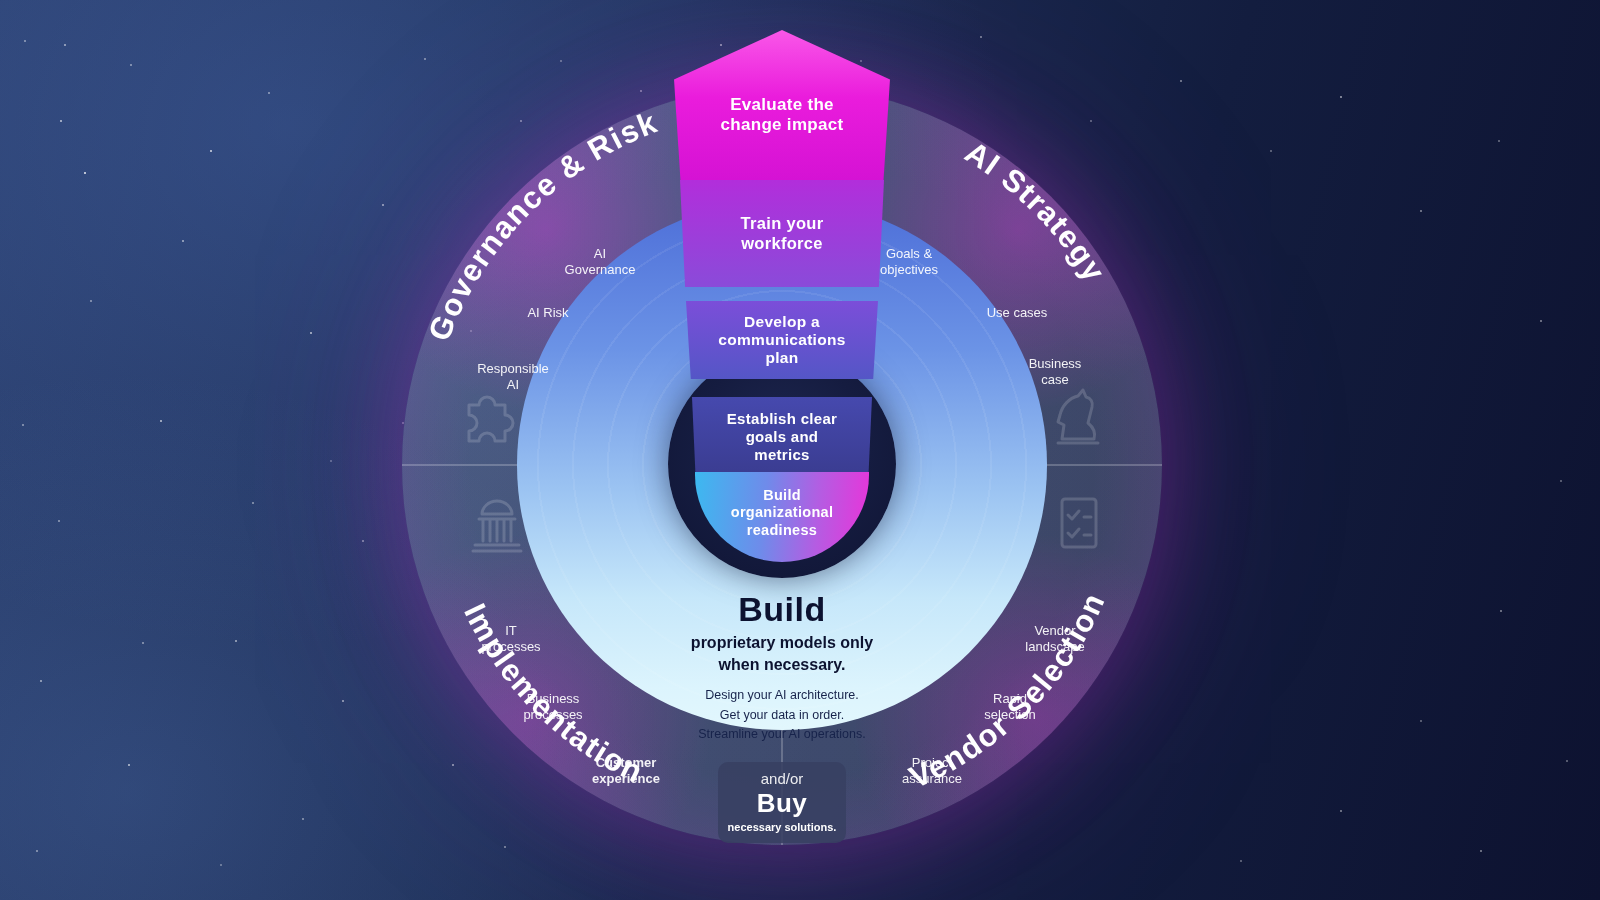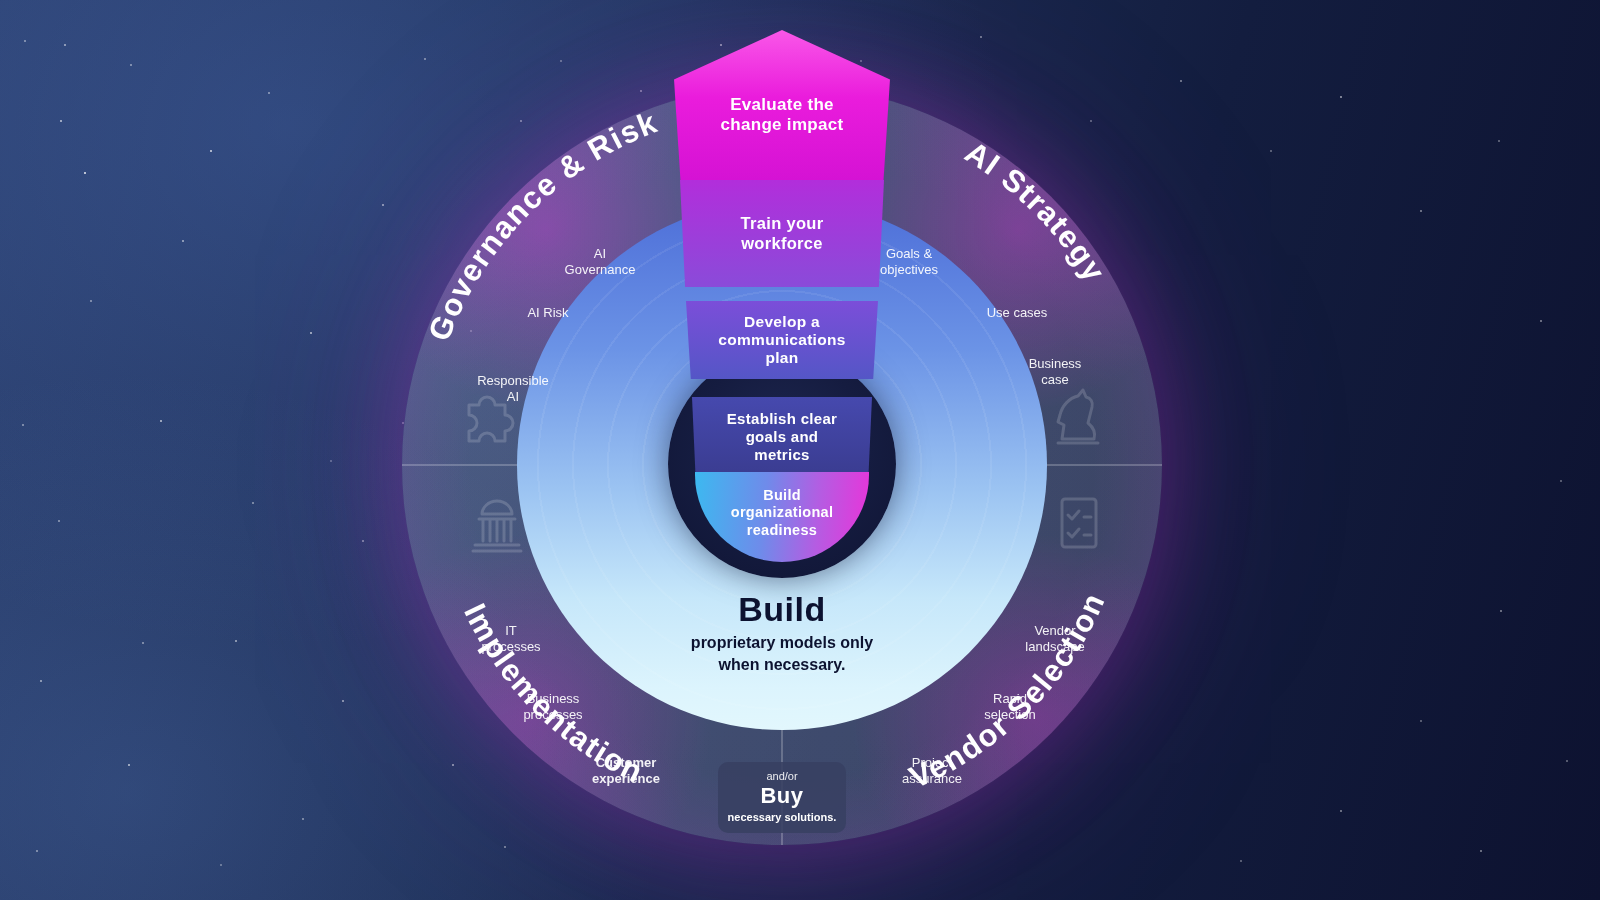--- a/index.html
+++ b/index.html
@@ -149,22 +149,22 @@
     line-height: 1.35; white-space: pre-line; }
   .build-details { margin-top: 11px; font-size: 12.5px; font-weight: 400;
     line-height: 1.55; white-space: pre-line; color: #17234b; }
 
   
   .buy-box {
     position: absolute; left: 718px; top: 762px; width: 128px; z-index: 8;
     background: rgba(56,64,98,0.88); border-radius: 10px;
     padding: 8px 0 10px; text-align: center; color: #ffffff;
   }
-  .buy-prefix { font-size: 11px; color: rgba(255,255,255,0.9); }
-  .buy-heading { font-size: 22px; font-weight: 700; letter-spacing: 0.5px; margin-top: 1px; }
+  .buy-prefix { font-size: 15px; color: rgba(255,255,255,0.9); }
+  .buy-heading { font-size: 26px; font-weight: 700; letter-spacing: 0.5px; margin-top: 1px; }
   .buy-suffix { font-size: 11px; font-weight: 700; margin-top: 2px; }
 </style>
 </head>
 <body>
 
 <div class="stage">
 
   <div class="bg"></div>
   <div class="stars"></div>
 
@@ -212,21 +212,21 @@
     </defs>
     <text text-anchor="middle"><textPath href="#arcTL" startOffset="50%">Governance &amp; Risk</textPath></text>
     <text text-anchor="middle"><textPath href="#arcTR" startOffset="50%">AI Strategy</textPath></text>
     <text text-anchor="middle"><textPath href="#arcBL" startOffset="50%">Implementation</textPath></text>
     <text text-anchor="middle"><textPath href="#arcBR" startOffset="50%">Vendor Selection</textPath></text>
   </svg>
 
   <div class="ring-label" style="left:600px;  top:219px;">AI
 Governance</div>
   <div class="ring-label" style="left:548px;  top:270px;">AI Risk</div>
-  <div class="ring-label" style="left:513px;  top:346px;">Responsible
+  <div class="ring-label" style="left:513px;  top:334px;">Responsible
 AI</div>
   <div class="ring-label" style="left:909px;  top:219px;">Goals &amp;
 objectives</div>
   <div class="ring-label" style="left:1017px; top:270px;">Use cases</div>
   <div class="ring-label" style="left:1055px; top:329px;">Business
 case</div>
   <div class="ring-label" style="left:511px;  top:596px;">IT
 processes</div>
   <div class="ring-label" style="left:553px;  top:664px;">Business
 processes</div>
@@ -250,20 +250,23 @@
 goals and
 metrics</div>
   <div class="seg seg-readiness">Build
 organizational
 readiness</div>
 
   <div class="build-block">
     <div class="build-heading">Build</div>
     <div class="build-subheading">proprietary models only
 when necessary.</div>
+    <div class="build-details">Design your AI architecture.
+Get your data in order.
+Streamline your AI operations.</div>
   </div>
 
   <div class="buy-box">
     <div class="buy-prefix">and/or</div>
     <div class="buy-heading">Buy</div>
     <div class="buy-suffix">necessary solutions.</div>
   </div>
 
 </div>
 

